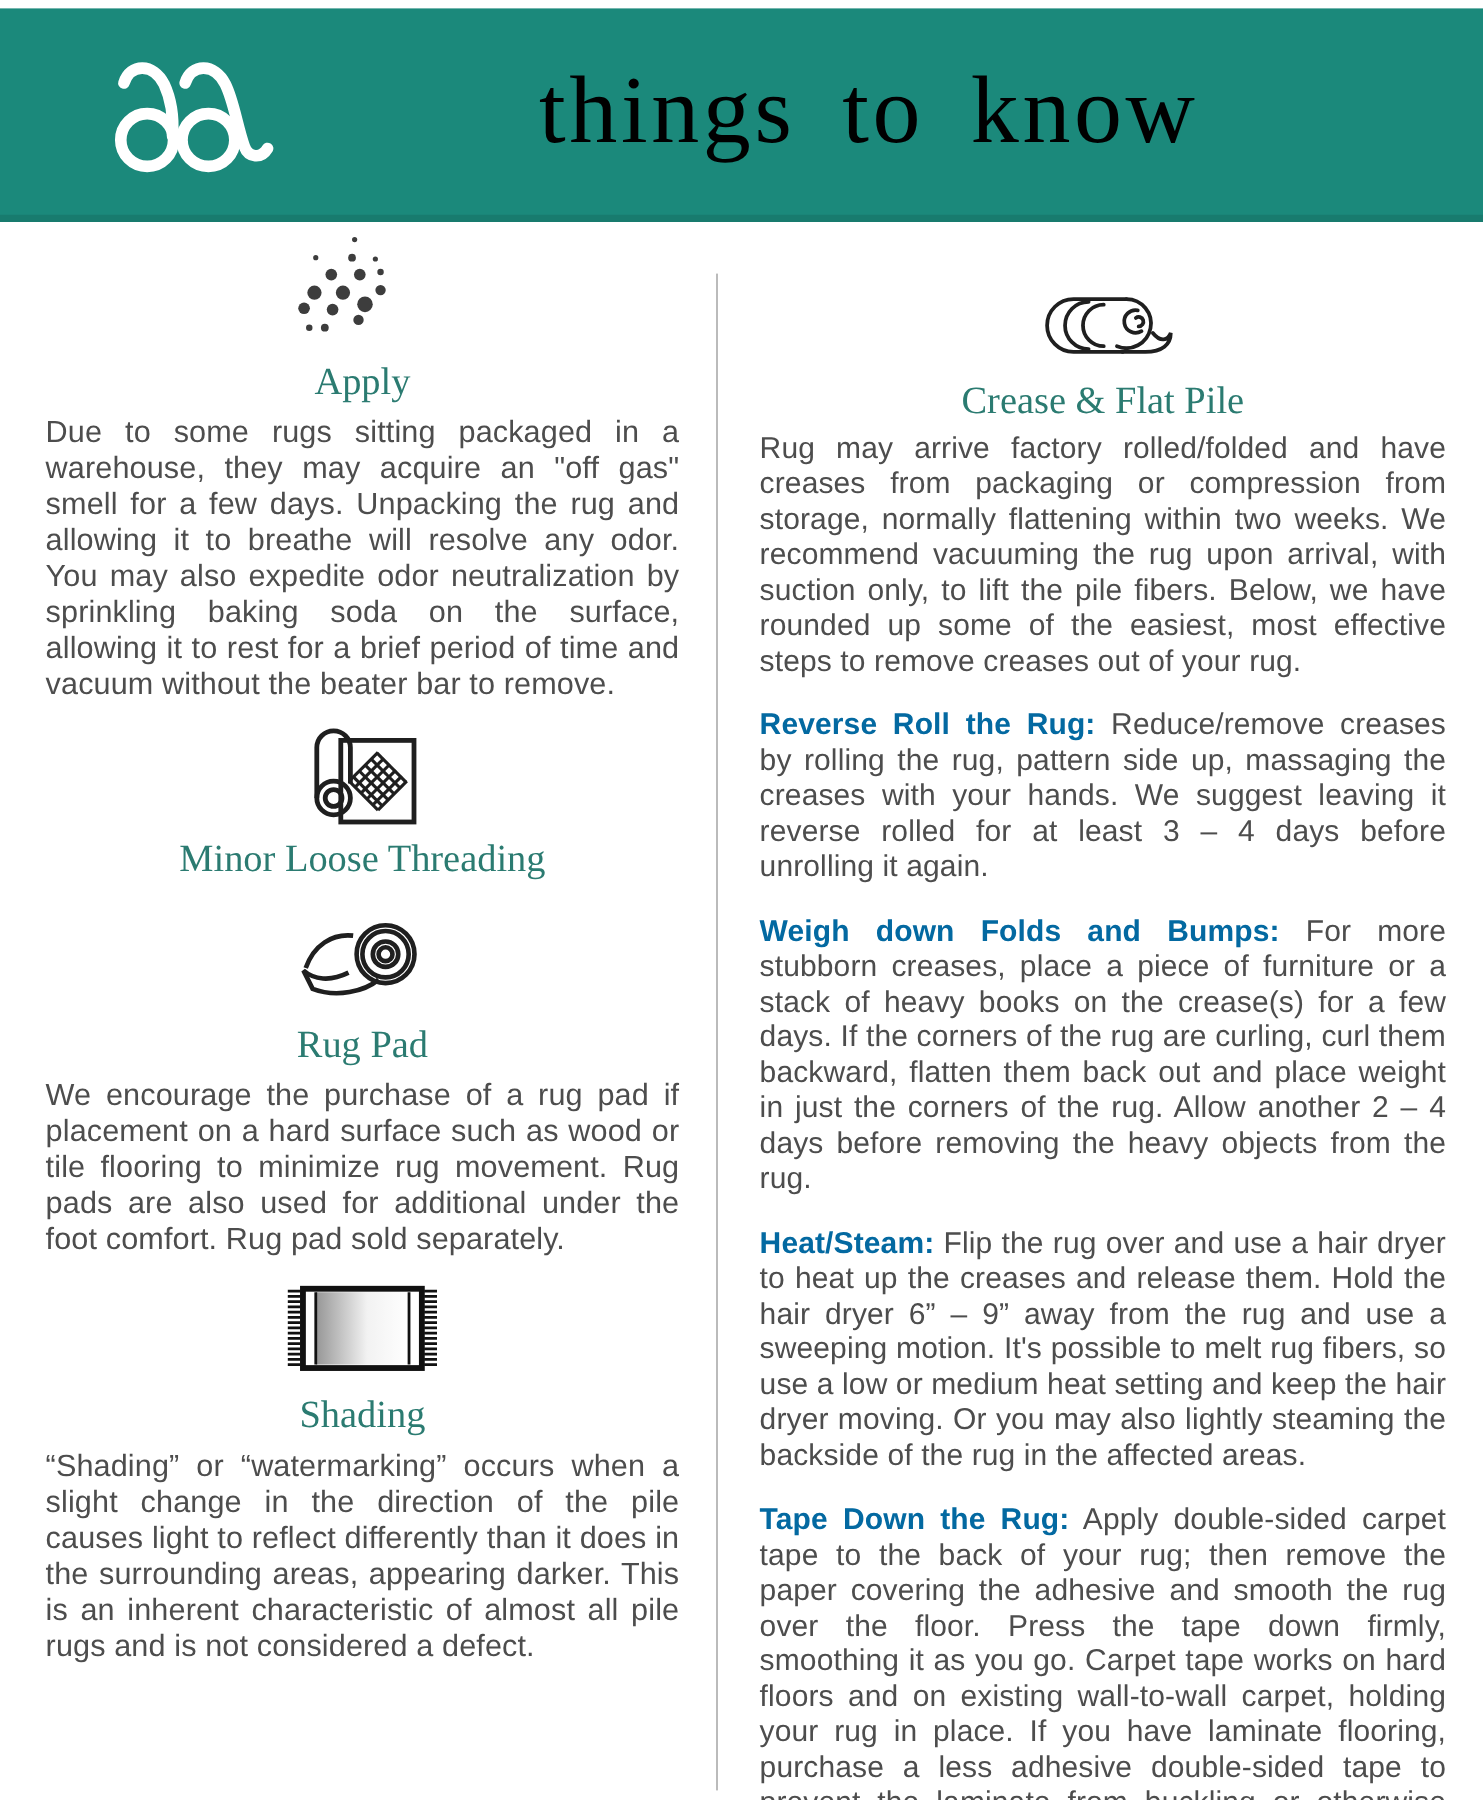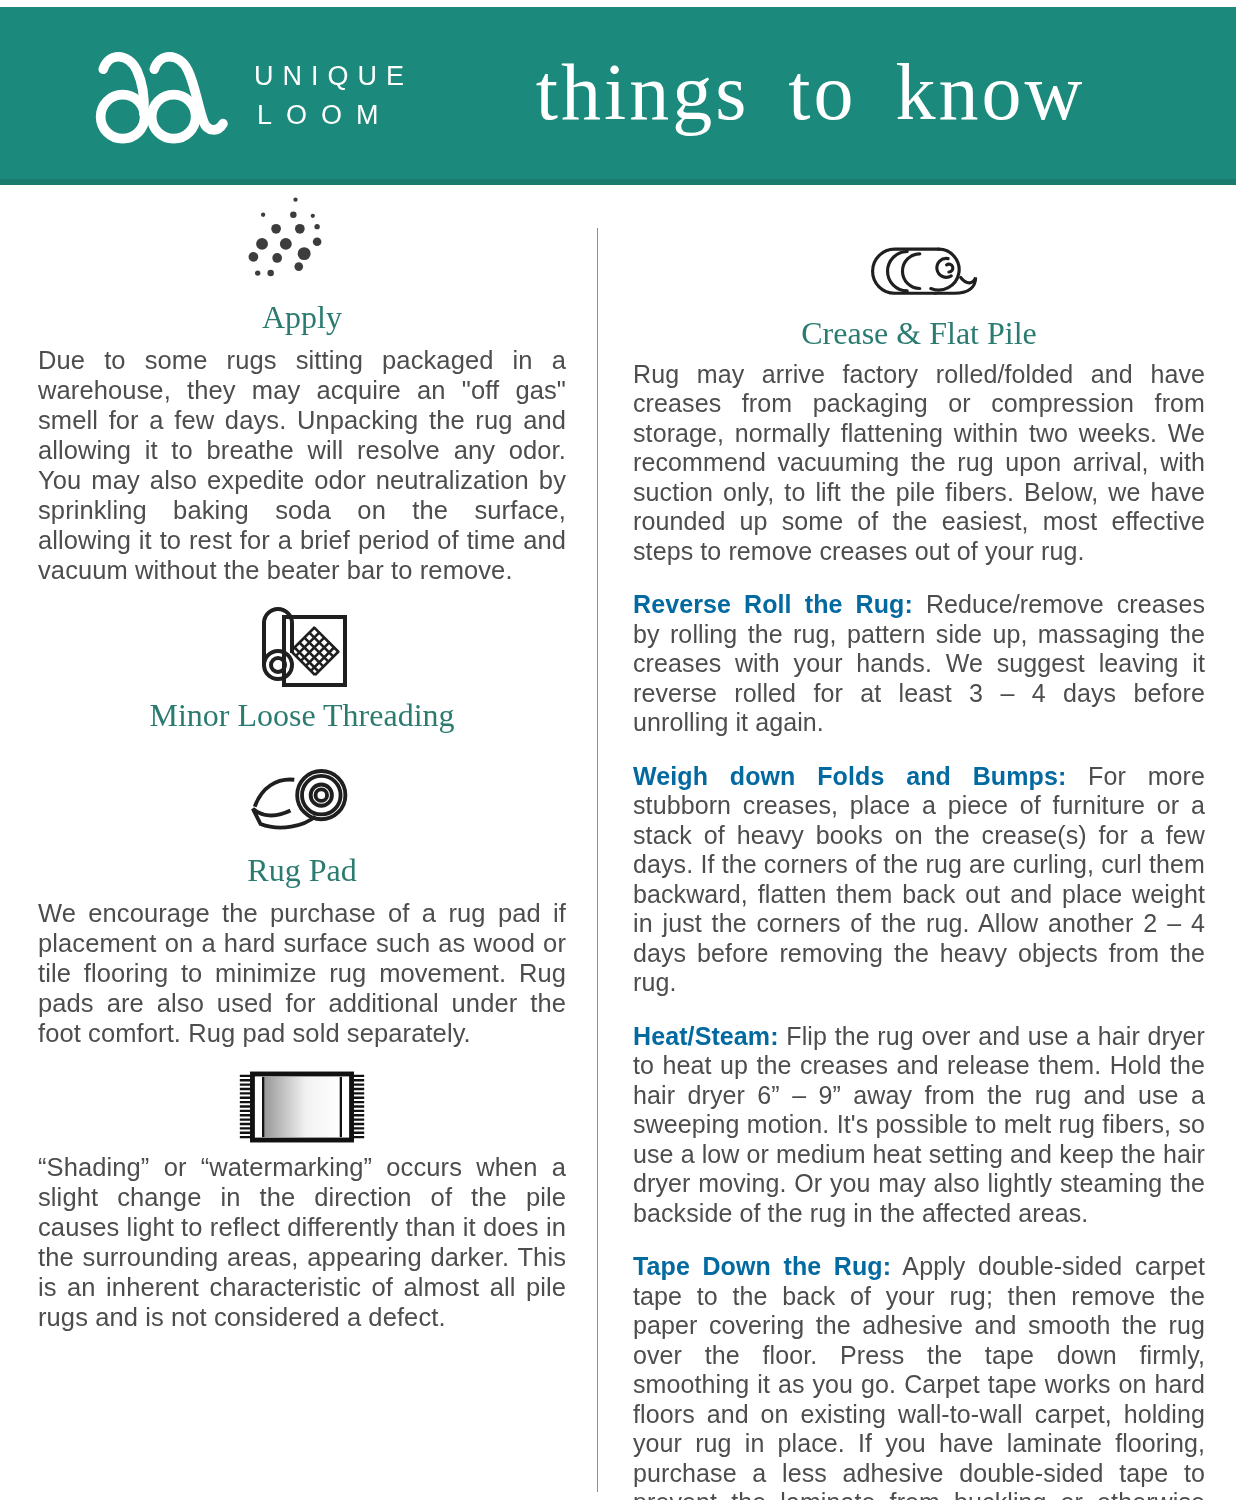--- a/index.html
+++ b/index.html
@@ -4,21 +4,21 @@
 <style>
   html,body{margin:0;padding:0;background:#ffffff;}
   .page{position:relative;width:1236px;height:1500px;background:#fff;overflow:hidden;
         font-family:"Liberation Sans",sans-serif;}
   
   .header{position:absolute;top:7px;left:0;width:1236px;height:178px;background:#1b897b;
           box-shadow:inset 0 -6px 0 rgba(0,0,0,0.10);display:flex;align-items:center;}
   .logo{width:152px;height:110px;margin-left:88px;flex:none;}
   .brand{margin-left:14px;color:#fff;font-size:27px;letter-spacing:9px;line-height:1.45;font-weight:400;}
   .brand .line2{letter-spacing:14px;padding-left:3px;}
-  .title{flex:1;text-align:center;color:#ffffff;font-family:"Liberation Serif",serif;font-size:80px;
+  .title{flex:1;text-align:center;color:#000000;font-family:"Liberation Serif",serif;font-size:80px;
          font-weight:400;letter-spacing:3px;word-spacing:16px;margin-right:28px;margin-top:-8px;}
   
   .divider{position:absolute;left:597px;top:228px;width:1px;height:1264px;background:#8f8f8f;}
   .col{position:absolute;}
   .col-left{left:38px;top:195px;width:528px;}
   .col-right{left:633px;top:215px;width:572px;text-align:center;}
   .sec{text-align:center;}
   .sec svg,.col-right>svg{display:block;margin-left:auto;margin-right:auto;}
   h2{font-family:"Liberation Serif",serif;font-weight:400;color:#2b7b71;font-size:32px;
      line-height:1.3;margin:0;text-align:center;}
@@ -34,24 +34,20 @@
 
   <header class="header">
     <svg class="logo" viewBox="0 0 170 125">
       <g fill="none" stroke="#ffffff" stroke-width="11" stroke-linecap="round">
         <circle cx="38" cy="86" r="25"></circle>
         <path d="M16 32 C 22 13, 44 13, 54 33 C 61 48, 63 66, 62 82"></path>
         <circle cx="96" cy="86" r="25"></circle>
         <path d="M74 32 C 80 13, 102 13, 112 33 C 120 49, 123 72, 130 92 C 134 103, 146 104, 152 94"></path>
       </g>
     </svg>
-    <div class="brand">
-      <div class="line1">UNIQUE</div>
-      <div class="line2">LOOM</div>
-    </div>
     <div class="title">things to know</div>
   </header>
 
   <div class="divider"></div>
 
   <section class="col col-left">
 
     <div class="sec">
       <svg width="108" height="100" viewBox="0 0 100 92">
         <g fill="#3d3d3d">
@@ -125,20 +121,21 @@
         </defs>
         <g stroke="#111" stroke-width="2.4">
           <path d="M6 6H17M6 10.5H17M6 15H17M6 19.5H17M6 24H17M6 28.5H17M6 33H17M6 37.5H17M6 42H17M6 46.5H17M6 51H17M6 55.5H17M6 60H17M6 64.5H17M6 69H17"></path>
           <path d="M123 6H134M123 10.5H134M123 15H134M123 19.5H134M123 24H134M123 28.5H134M123 33H134M123 37.5H134M123 42H134M123 46.5H134M123 51H134M123 55.5H134M123 60H134M123 64.5H134M123 69H134"></path>
         </g>
         <rect x="30" y="7" width="80" height="62" fill="url(#shadeGrad)"></rect>
         <rect x="19" y="4" width="102" height="68" fill="none" stroke="#111" stroke-width="5"></rect>
         <line x1="30" y1="7" x2="30" y2="69" stroke="#111" stroke-width="2.4"></line>
         <line x1="110" y1="7" x2="110" y2="69" stroke="#111" stroke-width="2.4"></line>
       </svg>
+      <h2 style="margin-top:14px;">Shading</h2>
       <p class="body" style="margin-top:8px;">“Shading” or “watermarking” occurs when a slight change in the direction of the pile causes light to reflect differently than it does in the surrounding areas, appearing darker. This is an inherent characteristic of almost all pile rugs and is not considered a defect.</p>
     </div>
 
   </section>
 
   <section class="col col-right">
 
     <svg width="118" height="58" viewBox="0 0 150 70" style="margin-top:28px;">
       <g class="ico" stroke-width="4.5" stroke-linecap="round">
         <path d="M100 6 H44 A27 27 0 0 0 44 62 H96"></path>

